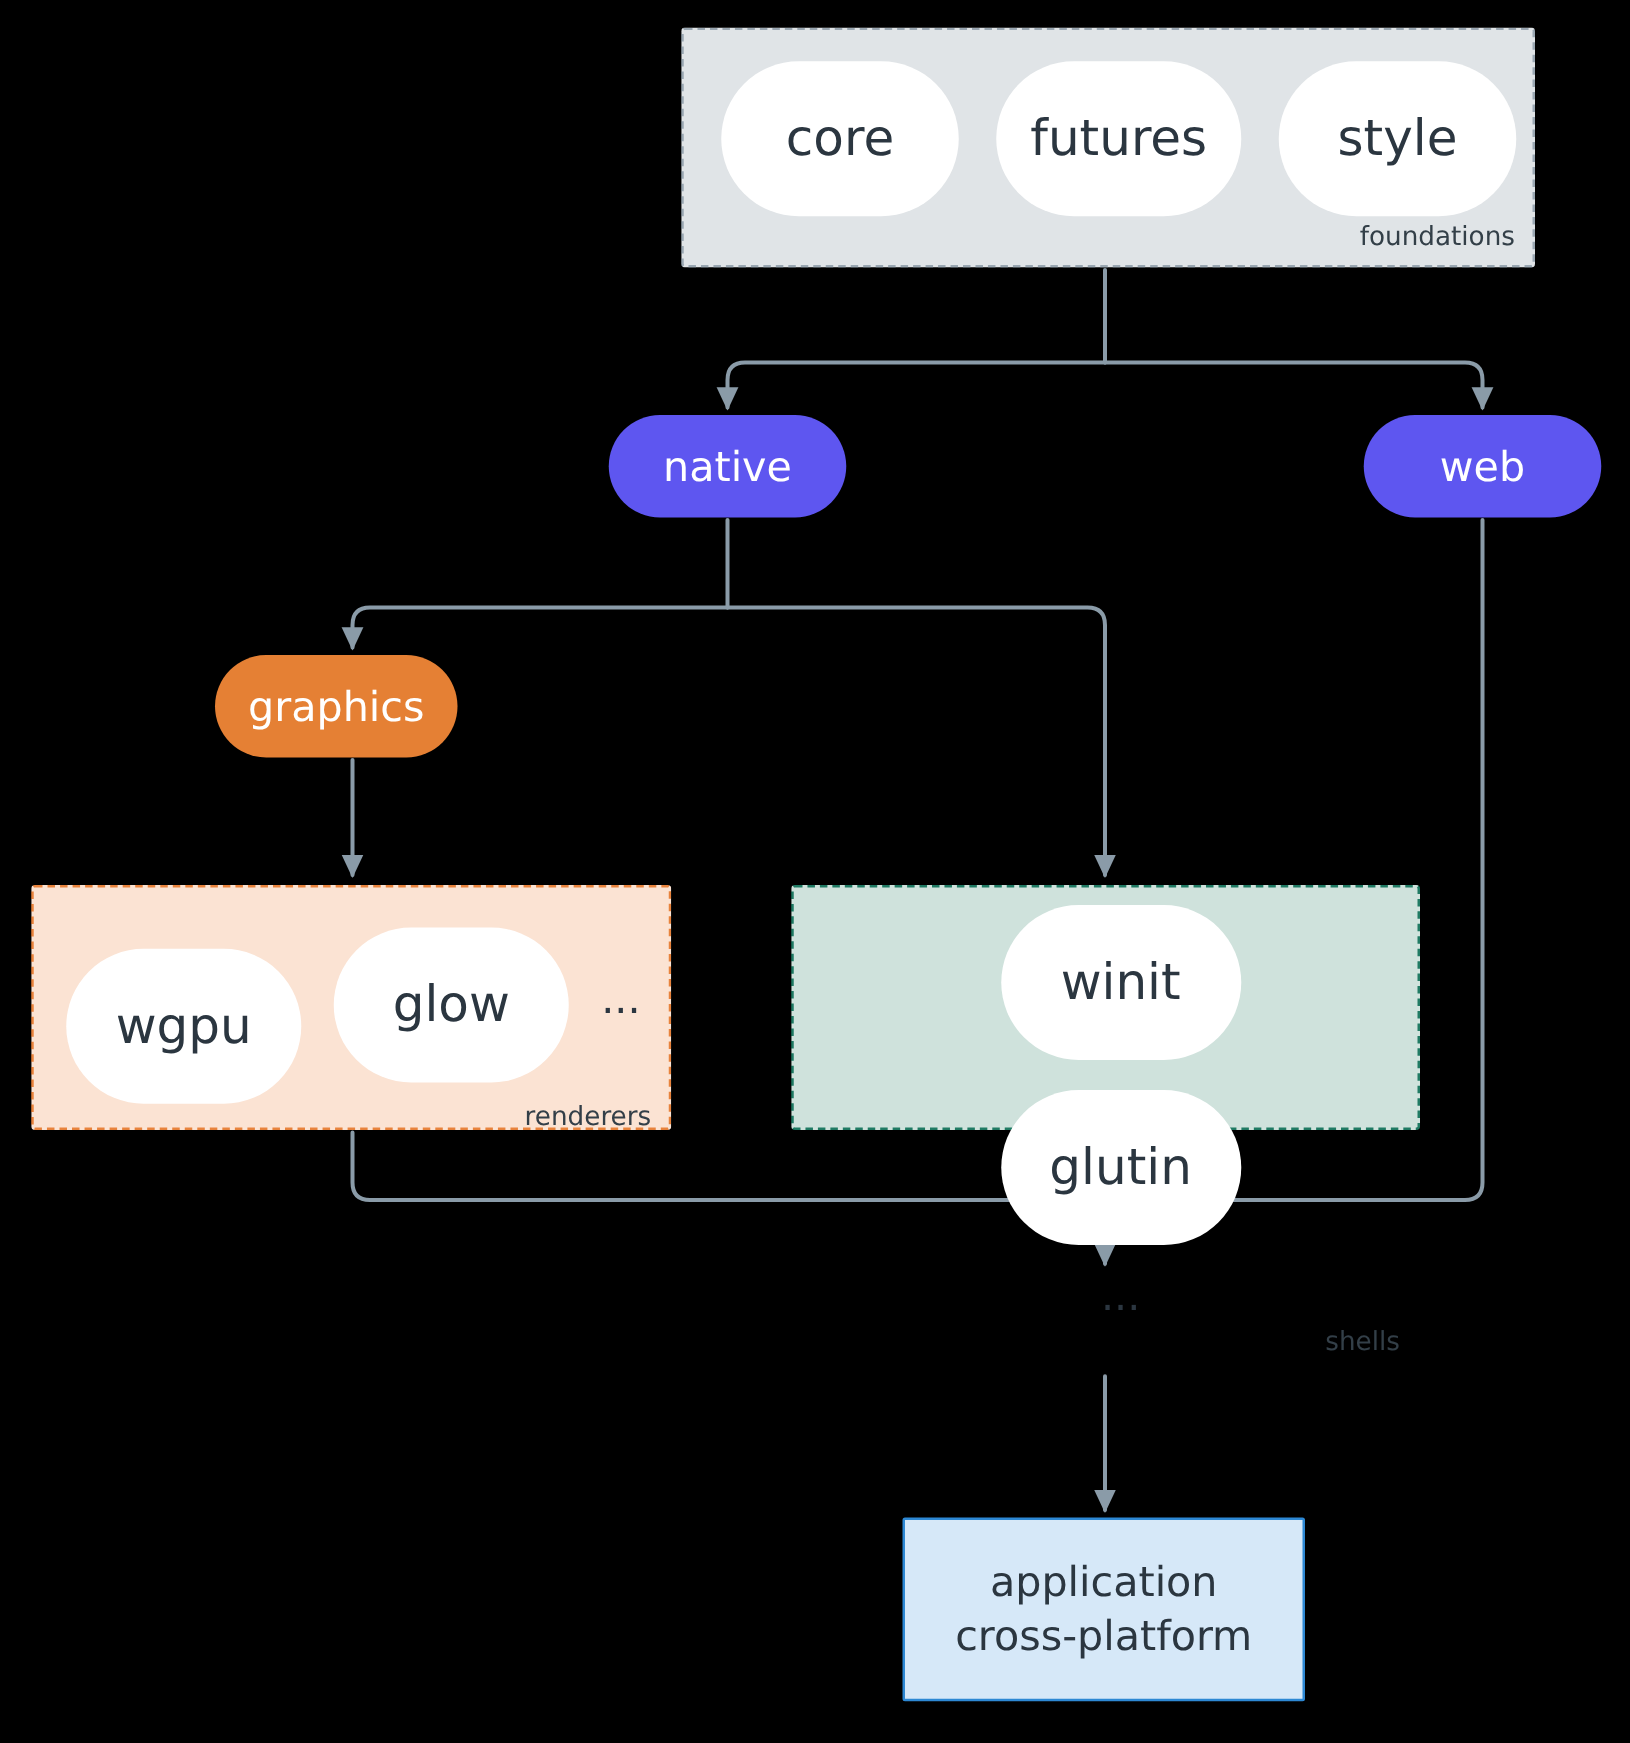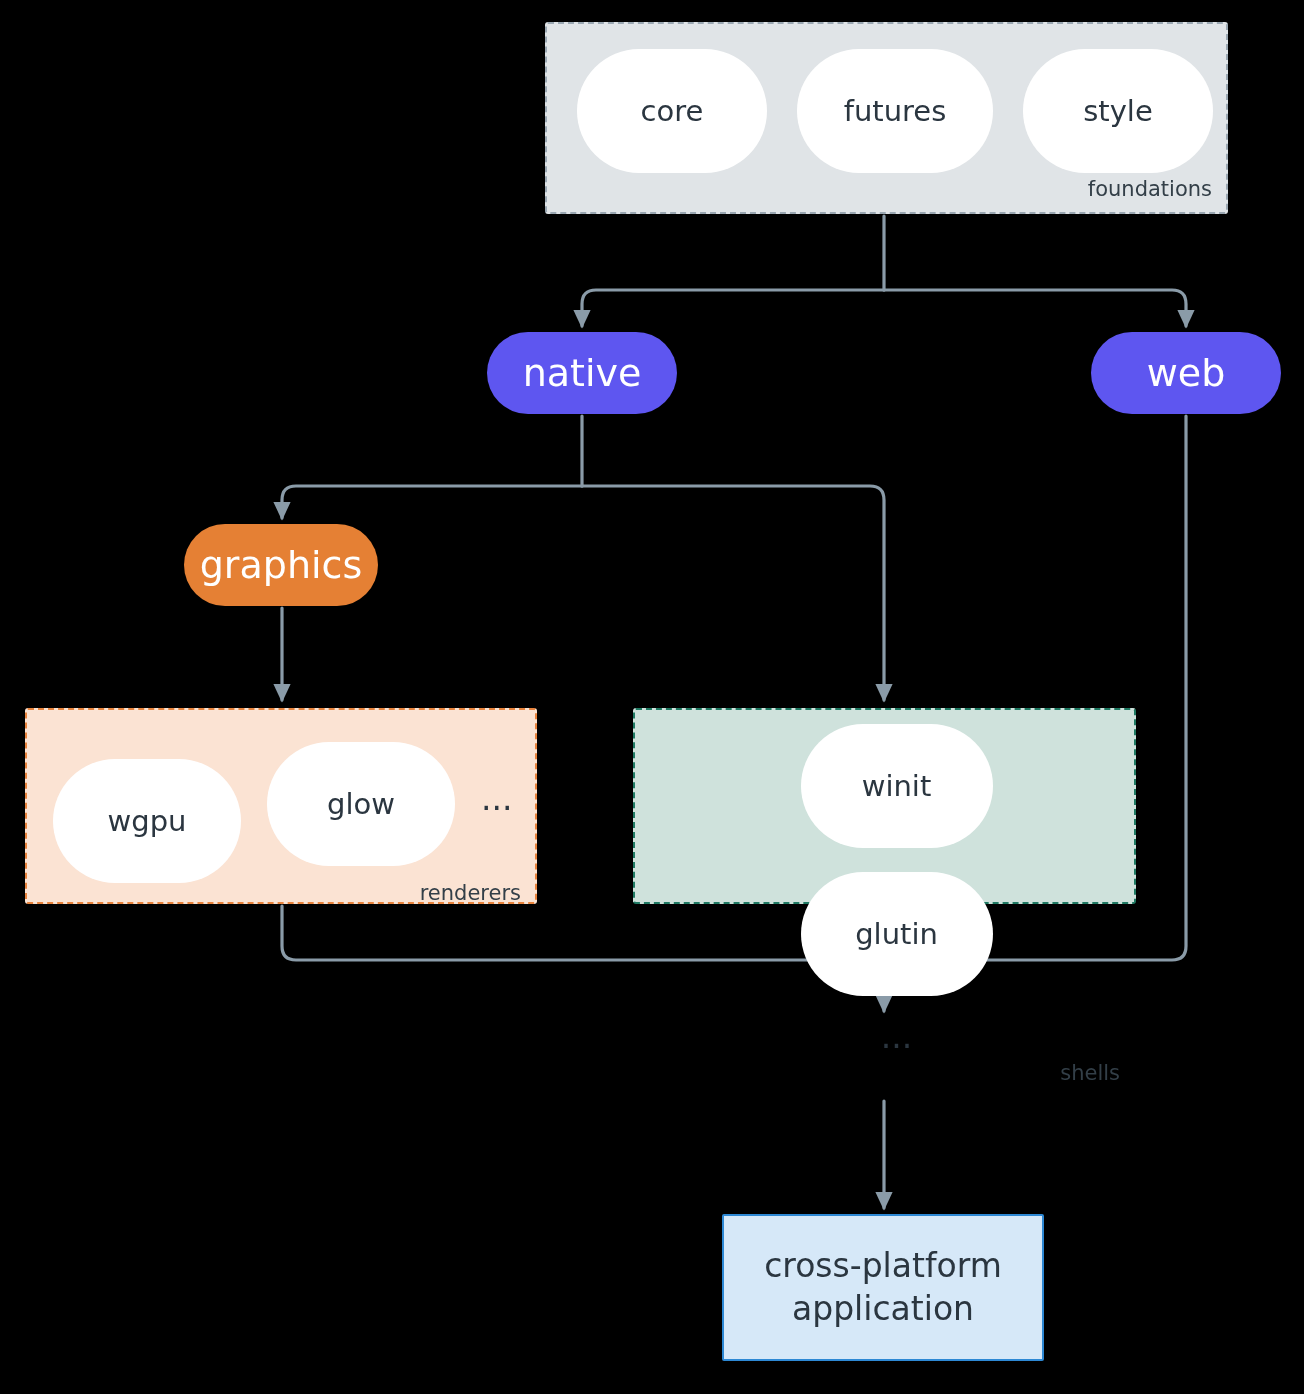--- a/index.html
+++ b/index.html
@@ -80,21 +80,21 @@
   #cluster-shells .cluster-body { padding: 14px 0 0 24px; gap: 24px; flex-direction: column; }
 
   
   .pill-white {
     background: #ffffff;
     color: #2b3640;
     border-radius: 999px;
     display: flex;
     align-items: center;
     justify-content: center;
-    font-size: 29px;
+    font-size: 40px;
     height: 124px;
     box-sizing: border-box;
     padding: 0 22px;
     white-space: nowrap;
   }
   .w-core    { width: 190px; }
   .w-futures { width: 196px; }
   .w-style   { width: 190px; }
   .w-wgpu    { width: 188px; margin-top: 35px; }
   .w-glow    { width: 188px; }
@@ -115,32 +115,32 @@
     position: absolute;
     box-sizing: border-box;
     display: flex;
     align-items: center;
     justify-content: center;
     white-space: nowrap;
   }
   .node-pill {
     border-radius: 999px;
     color: #ffffff;
-    font-size: 38px;
+    font-size: 33px;
   }
   #node-native {
     left: 487px; top: 332px; width: 190px; height: 82px;
     background: #5e56f0;
   }
   #node-web {
     left: 1091px; top: 332px; width: 190px; height: 82px;
     background: #5e56f0;
   }
   #node-graphics {
-    left: 184px; top: 524px; width: 194px; height: 82px;
+    left: 172px; top: 524px; width: 194px; height: 82px;
     background: #e58034;
   }
   #node-iced {
     left: 788px; top: 1017px; width: 190px; height: 82px;
     background: #2387d8;
   }
   #node-application {
     left: 722px; top: 1214px; width: 322px; height: 147px;
     background: #d6e8f8;
     border: 2px solid #2d88d4;
@@ -211,17 +211,17 @@
   </div>
 
   <div class="node node-pill" id="node-native">native</div>
 
   <div class="node node-pill" id="node-web">web</div>
 
   <div class="node node-pill" id="node-graphics">graphics</div>
 
 
   <div class="node" id="node-application">
+    <span>application</span>
     <span>cross-platform</span>
-    <span>application</span>
   </div>
 
 </div>
 
 </body></html>

